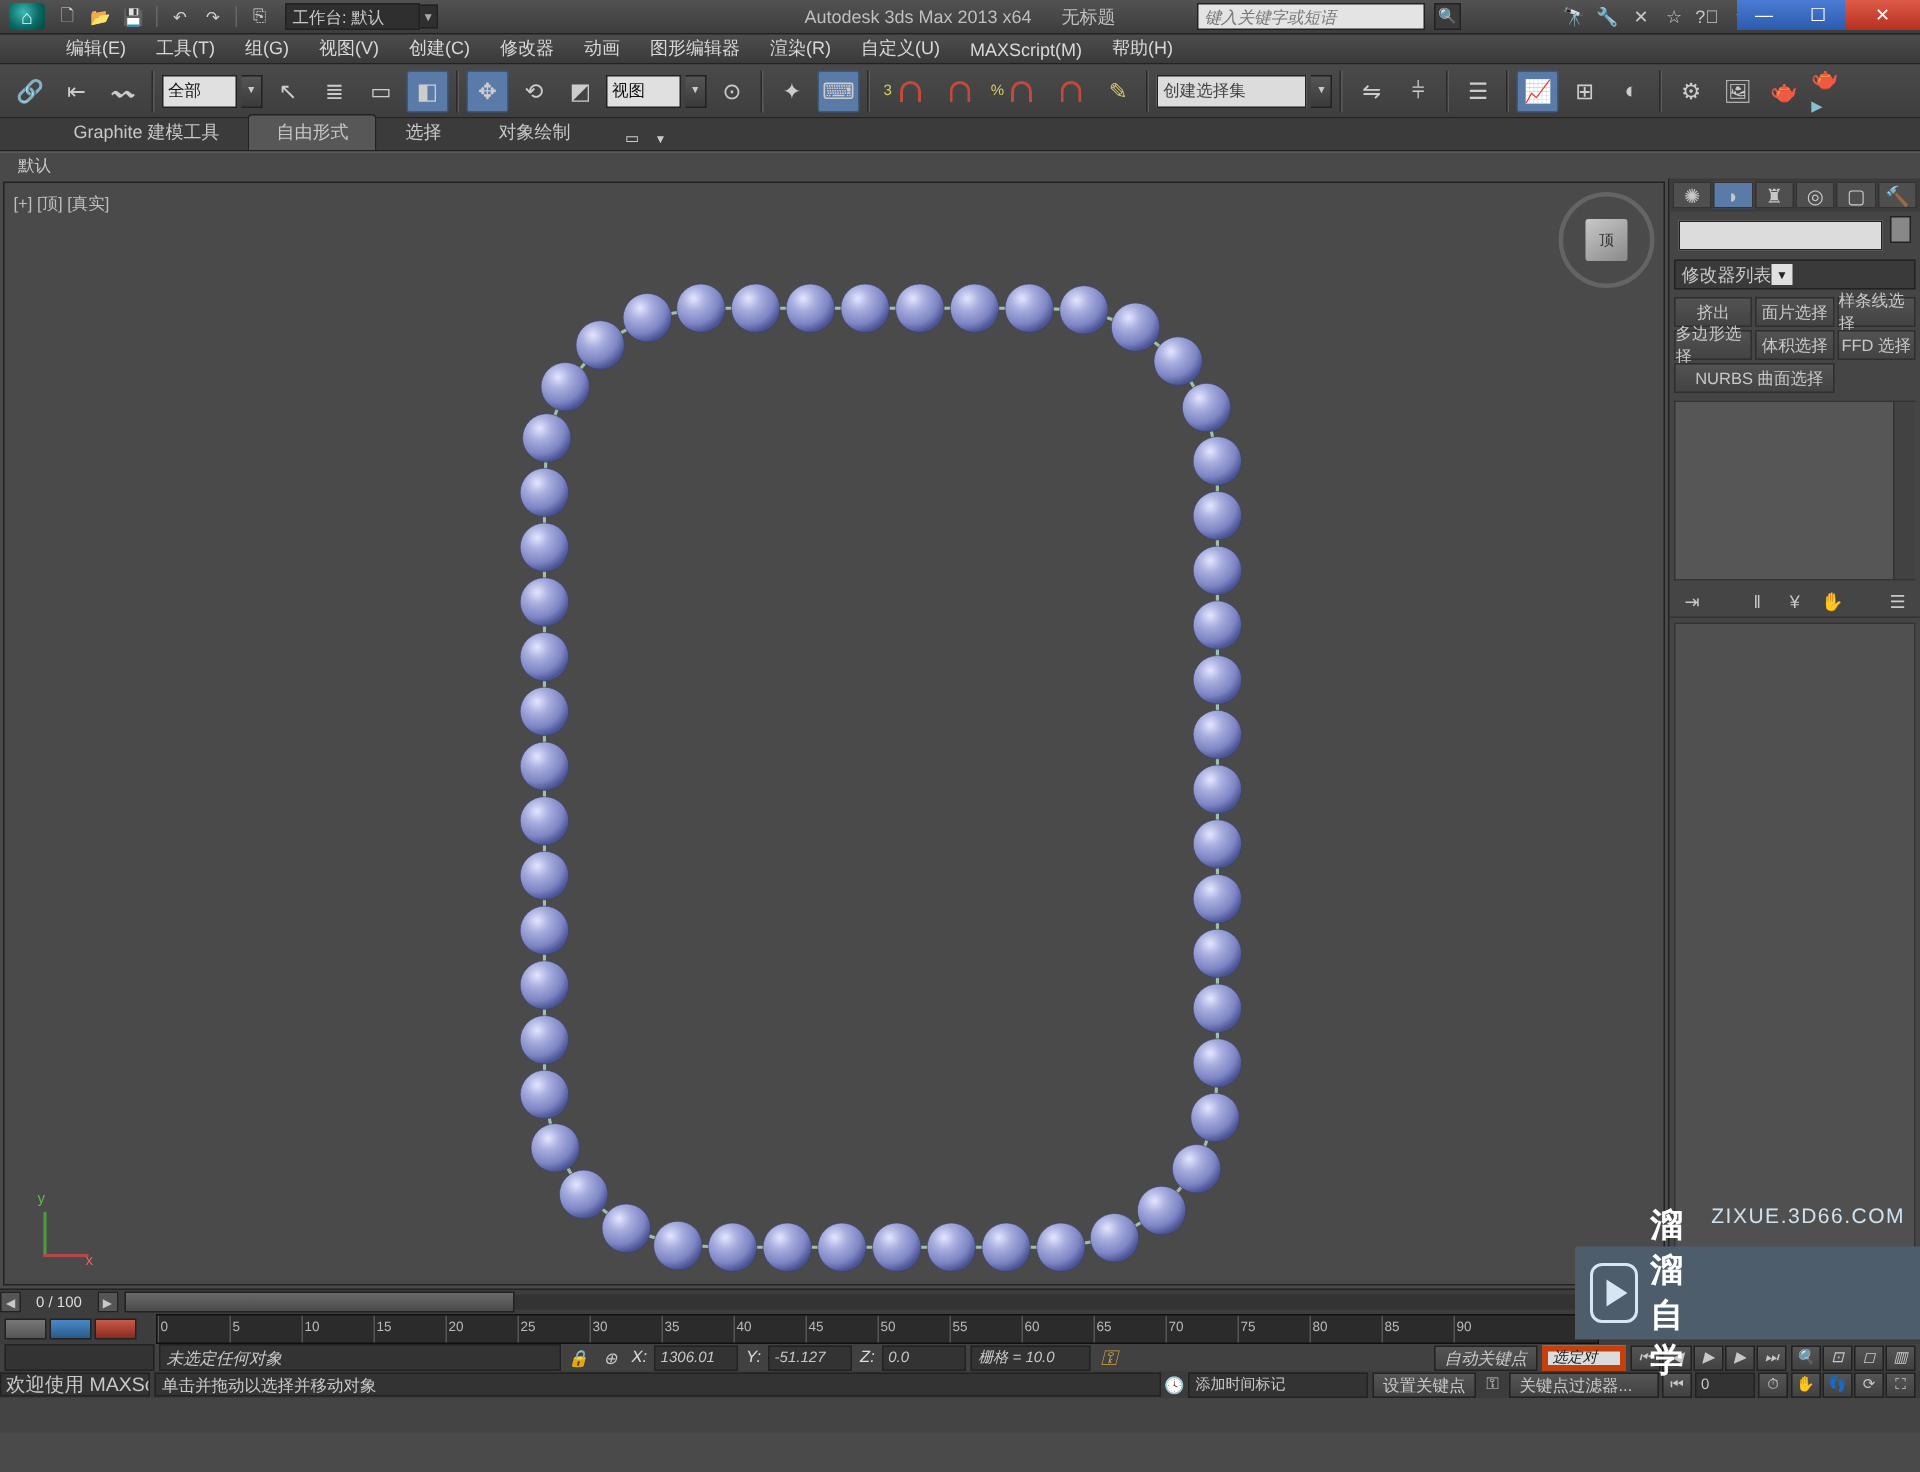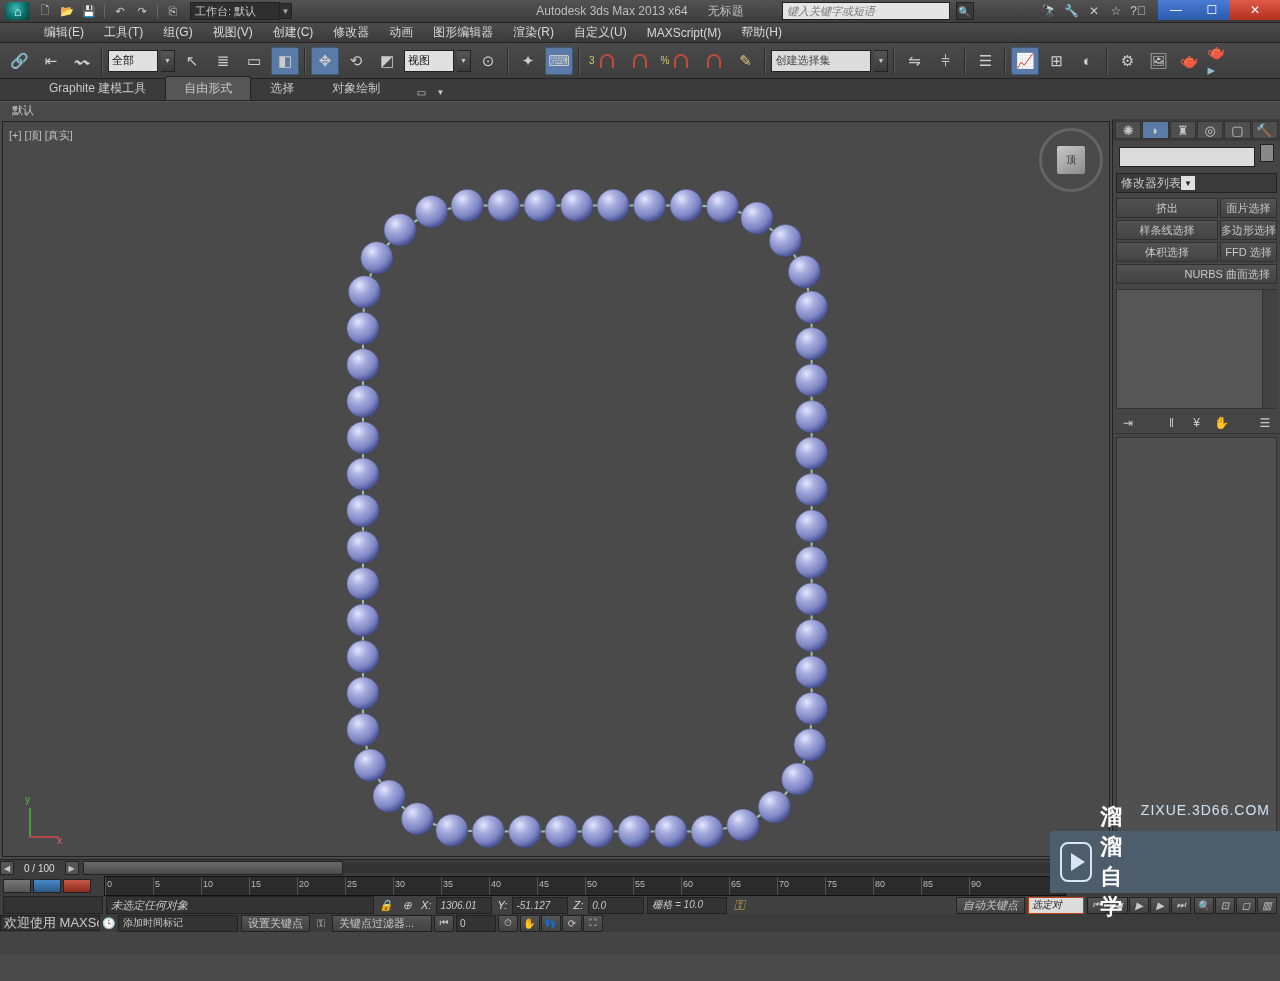--- a/index.html
+++ b/index.html
@@ -8,21 +8,21 @@
 
 .title-bar { height: 23px; background: linear-gradient(#525252,#3d3d3d); display: flex; align-items: center; padding-left: 6px; position: relative; border-bottom: 1px solid #222; }
 .app-ico { width: 24px; height: 18px; background: radial-gradient(circle at 40% 35%,#3bbab3 0%,#0a6b66 55%,#043 100%); border-radius:3px; margin-right:6px; display:flex;align-items:center;justify-content:center;color:#e0ffff;font-weight:bold;font-size:13px;}
 .qat { display:flex; gap:4px; align-items:center; margin-right:6px;}
 .qat-btn { width:18px; height:16px; display:flex; align-items:center; justify-content:center; color:#d0d0d0; font-size:11px; }
 .sep { width:1px; height:14px; background:#666; margin:0 2px;}
 .workspace { display:flex; align-items:center; height:18px; background:#2f2f2f; border:1px solid #222; padding:0 4px; margin-left:2px; min-width:90px;}
 .drop-arrow{width:12px;height:16px;display:flex;align-items:center;justify-content:center;font-size:8px;color:#aaa;background:#2f2f2f;border:1px solid #222;border-left:none;}
 .title-center { position:absolute; left:50%; transform:translateX(-50%); color:#bfbfbf; font-size:12px; display:flex; gap:20px; align-items:center;}
 .title-center .app{color:#bfbfbf;} .title-center .doc{color:#bfbfbf;}
-.search-box { position:absolute; right:330px; width:168px; height:18px; background:#e4e4e4; border:1px solid #222; color:#777; font-style:italic; padding:0 4px; display:flex; align-items:center;}
+.search-box { position:absolute; right:330px; width:152px; height:18px; background:#e4e4e4; border:1px solid #222; color:#777; font-style:italic; padding:0 4px; display:flex; align-items:center;}
 .search-glass{position:absolute;right:306px;width:18px;height:18px;background:#3a3a3a;border:1px solid #222;display:flex;align-items:center;justify-content:center;font-size:10px;}
 .title-right-icons { position:absolute; right:110px; display:flex; gap:2px;}
 .title-right-icons .ic{width:20px;height:18px;display:flex;align-items:center;justify-content:center;font-size:12px;}
 .win-btns { position:absolute; right:0; top:0; display:flex;}
 .win-btn{width:36px;height:20px;display:flex;align-items:center;justify-content:center;font-size:12px;color:#fff;}
 .win-min{background:linear-gradient(#4b7bd4,#2b5cad);} .win-max{background:linear-gradient(#4b7bd4,#2b5cad);} .win-close{background:linear-gradient(#e05a4a,#b5301f);width:50px;}
 
 
 .menu-bar { height:20px; background:linear-gradient(#4c4c4c,#3a3a3a); display:flex; align-items:center; padding-left:34px; gap:0; border-bottom:1px solid #222;}
 .menu-item{padding:0 10px;height:20px;display:flex;align-items:center;color:#d8d8d8;font-size:12px;}
@@ -64,21 +64,21 @@
 
 .command-panel{width:168px;background:#454545;border-left:1px solid #222;display:flex;flex-direction:column;}
 .cp-tabs{height:22px;display:flex;gap:1px;padding:2px;background:#3c3c3c;}
 .cp-tab{flex:1;display:flex;align-items:center;justify-content:center;background:#4f4f4f;border:1px solid #333;font-size:13px;}
 .cp-tab.active{background:#5a7ba8;}
 .cp-name{height:20px;margin:3px;background:#dcdcdc;border:1px solid #222;display:flex;align-items:center;padding:0 3px;}
 .cp-color{width:14px;height:18px;background:#888;border:1px solid #222;margin-right:3px;}
 .cp-name-row{display:flex;margin:3px;gap:2px;}
 .cp-mod-combo{height:20px;margin:0 3px 3px;background:#3a3a3a;border:1px solid #222;display:flex;align-items:center;padding:0 4px;justify-content:flex-start;font-size:12px;}
 .cp-mod-combo .arr{background:#e0e0e0;color:#222;width:14px;height:14px;display:flex;align-items:center;justify-content:center;font-size:8px;}
-.cp-btns-grid{display:grid;grid-template-columns:1fr;gap:2px;margin:2px 3px;}
+.cp-btns-grid{display:grid;grid-template-columns:1fr 1fr 1fr;gap:2px;margin:2px 3px;}
 .cp-grid-btn{height:20px;background:linear-gradient(#525252,#434343);border:1px solid #2f2f2f;display:flex;align-items:center;justify-content:center;font-size:11px;}
 .cp-grid-btn.full{grid-column:1/3;justify-content:flex-end;padding-right:6px;}
 .cp-stack{height:120px;margin:3px;background:#565656;border:1px solid #333;border-right:none;position:relative;}
 .cp-stack::after{content:"";position:absolute;right:0;top:0;bottom:0;width:14px;background:#424242;border-left:1px solid #333;}
 .cp-stack-tools{height:22px;display:flex;gap:3px;padding:2px 4px;align-items:center;justify-content:space-between;border-bottom:1px solid #333;}
 .cp-stack-tools .tbtn{width:22px;height:18px;display:flex;align-items:center;justify-content:center;font-size:12px;}
 .cp-rollout{flex:1;margin:3px;background:#505050;border:1px solid #333;}
 
 
 .bottom{height:96px;background:#444;display:flex;flex-direction:column;border-top:1px solid #222;}
@@ -98,21 +98,21 @@
 .ruler-right{width:214px;background:#3d3d3d;}
 .status-row{height:18px;display:flex;align-items:center;background:#414141;gap:3px;padding:0 3px;font-style:italic;}
 .status-left{width:100px;height:18px;background:#333;border:1px solid #222;}
 .status-msg{flex:0 0 268px;height:18px;background:#333;border:1px solid #222;padding:0 4px;display:flex;align-items:center;font-size:11px;}
 .status-ic{width:18px;height:18px;display:flex;align-items:center;justify-content:center;font-size:11px;}
 .coord-lbl{font-size:11px;color:#ddd;padding:0 2px;}
 .coord-box{width:56px;height:17px;background:#333;border:1px solid #222;padding:0 3px;display:flex;align-items:center;font-size:10px;}
 .grid-box{width:80px;height:17px;background:#333;border:1px solid #222;padding:0 4px;display:flex;align-items:center;font-size:10px;}
 .status-right{margin-left:auto;display:flex;align-items:center;gap:3px;}
 .key-btn{height:17px;padding:0 6px;background:linear-gradient(#555,#414141);border:1px solid #222;display:flex;align-items:center;font-size:11px;}
-.key-sel{width:56px;height:17px;background:#dcdcdc;border:1px solid #c2410c;color:#222;display:flex;align-items:center;padding:0 3px;font-size:10px;}
+.key-sel{width:56px;height:17px;background:#dcdcdc;border:4px solid #c2410c;color:#222;display:flex;align-items:center;padding:0 3px;font-size:10px;}
 .play-controls{display:flex;gap:1px;}
 .play-btn{width:20px;height:17px;background:linear-gradient(#555,#414141);border:1px solid #222;display:flex;align-items:center;justify-content:center;font-size:10px;}
 .prompt-row{height:18px;display:flex;align-items:center;background:#3c3c3c;}
 .prompt-left{width:100px;font-size:13px;padding:0 3px;display:flex;align-items:center;background:#333;height:16px;border:1px solid #222;overflow:hidden;white-space:nowrap;}
 .prompt-msg{flex:1;height:16px;background:#333;border:1px solid #222;padding:0 4px;display:flex;align-items:center;font-size:11px;margin-left:3px;}
 .prompt-right{display:flex;align-items:center;gap:2px;padding:0 3px;}
 
 
 .watermark{position:absolute;right:0;bottom:88px;width:230px;height:62px;background:#4e5d6b;display:flex;align-items:center;gap:8px;padding:0 10px;z-index:20;border-radius:2px 0 0 0;}
 .wm-play{width:40px;height:40px;border:2px solid #d7e6f2;border-radius:8px;display:flex;align-items:center;justify-content:center;}
@@ -520,20 +520,21 @@
         <div class="play-btn">🔍</div>
         <div class="play-btn">⊡</div>
         <div class="play-btn">◻</div>
         <div class="play-btn">▥</div>
       </div>
     </div>
   </div>
 
   <div class="prompt-row">
     <div class="prompt-left">欢迎使用  MAXScr</div>
+    <div class="prompt-msg">单击并拖动以选择并移动对象</div>
     <div class="status-ic">🕓</div>
     <div class="grid-box" style="width:120px;">添加时间标记</div>
     <div class="prompt-right">
       <div class="key-btn">设置关键点</div>
       <div class="status-ic">⚿</div>
       <div class="key-btn" style="width:100px;">关键点过滤器...</div>
       <div class="play-btn">⏮</div>
       <div class="coord-box" style="width:40px;">0</div>
       <div class="play-btn">⏱</div>
       <div class="play-controls">

